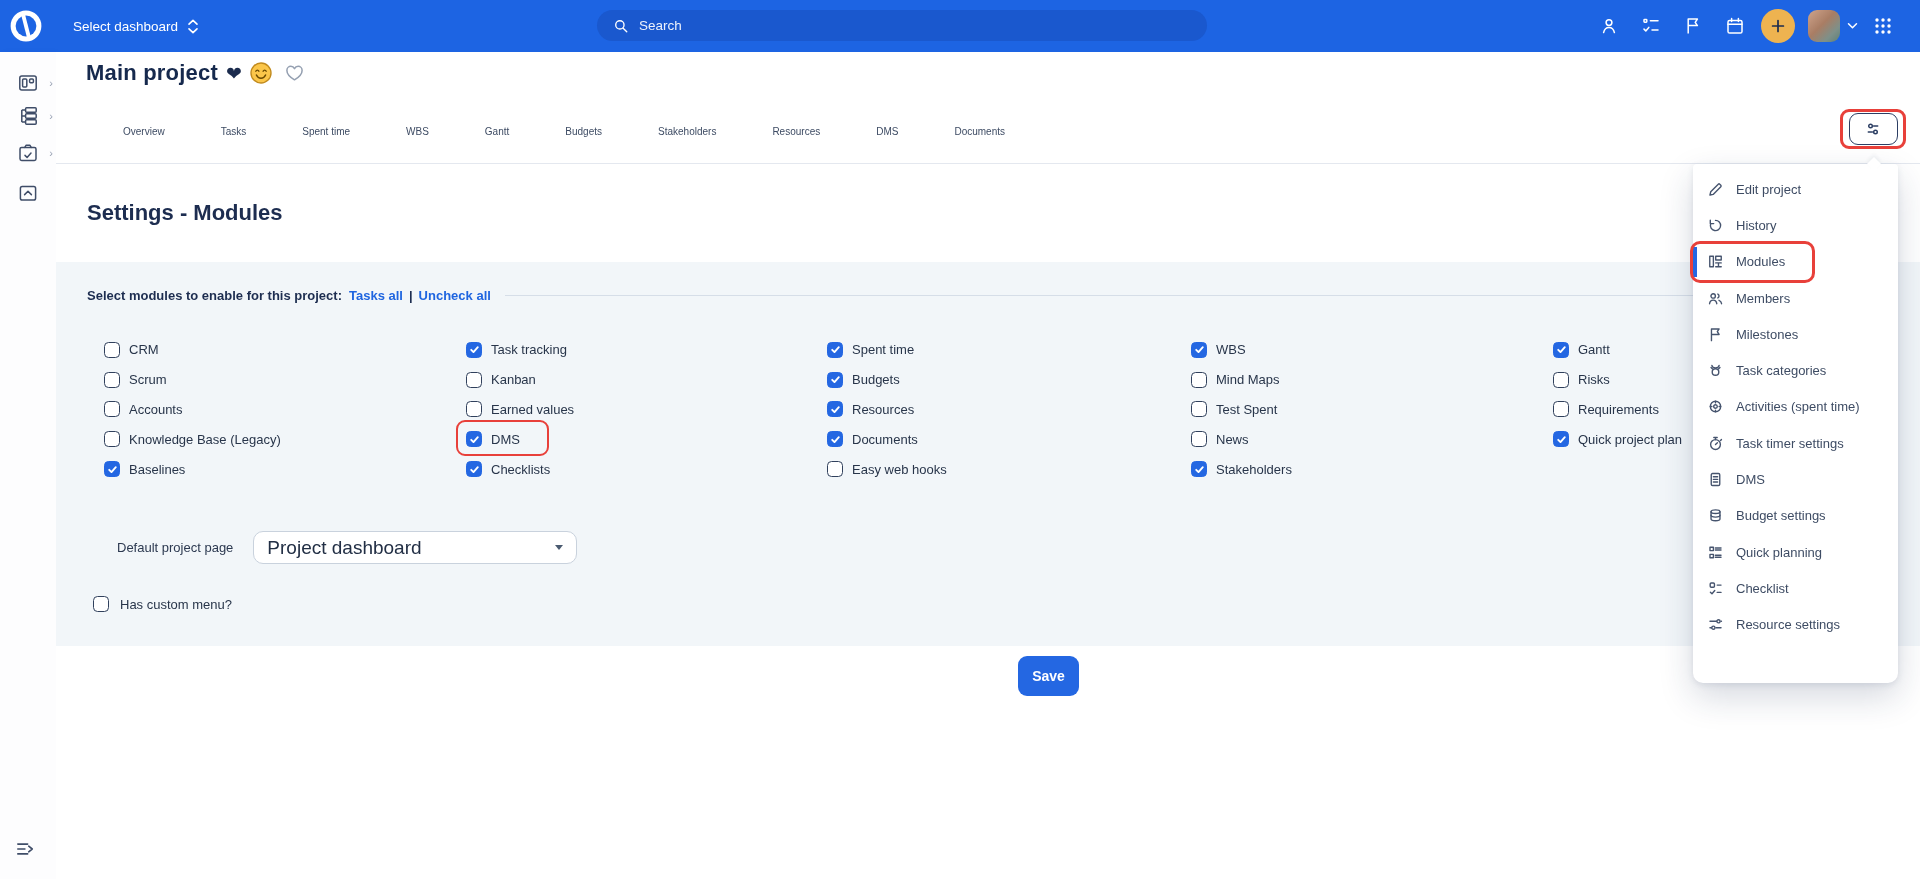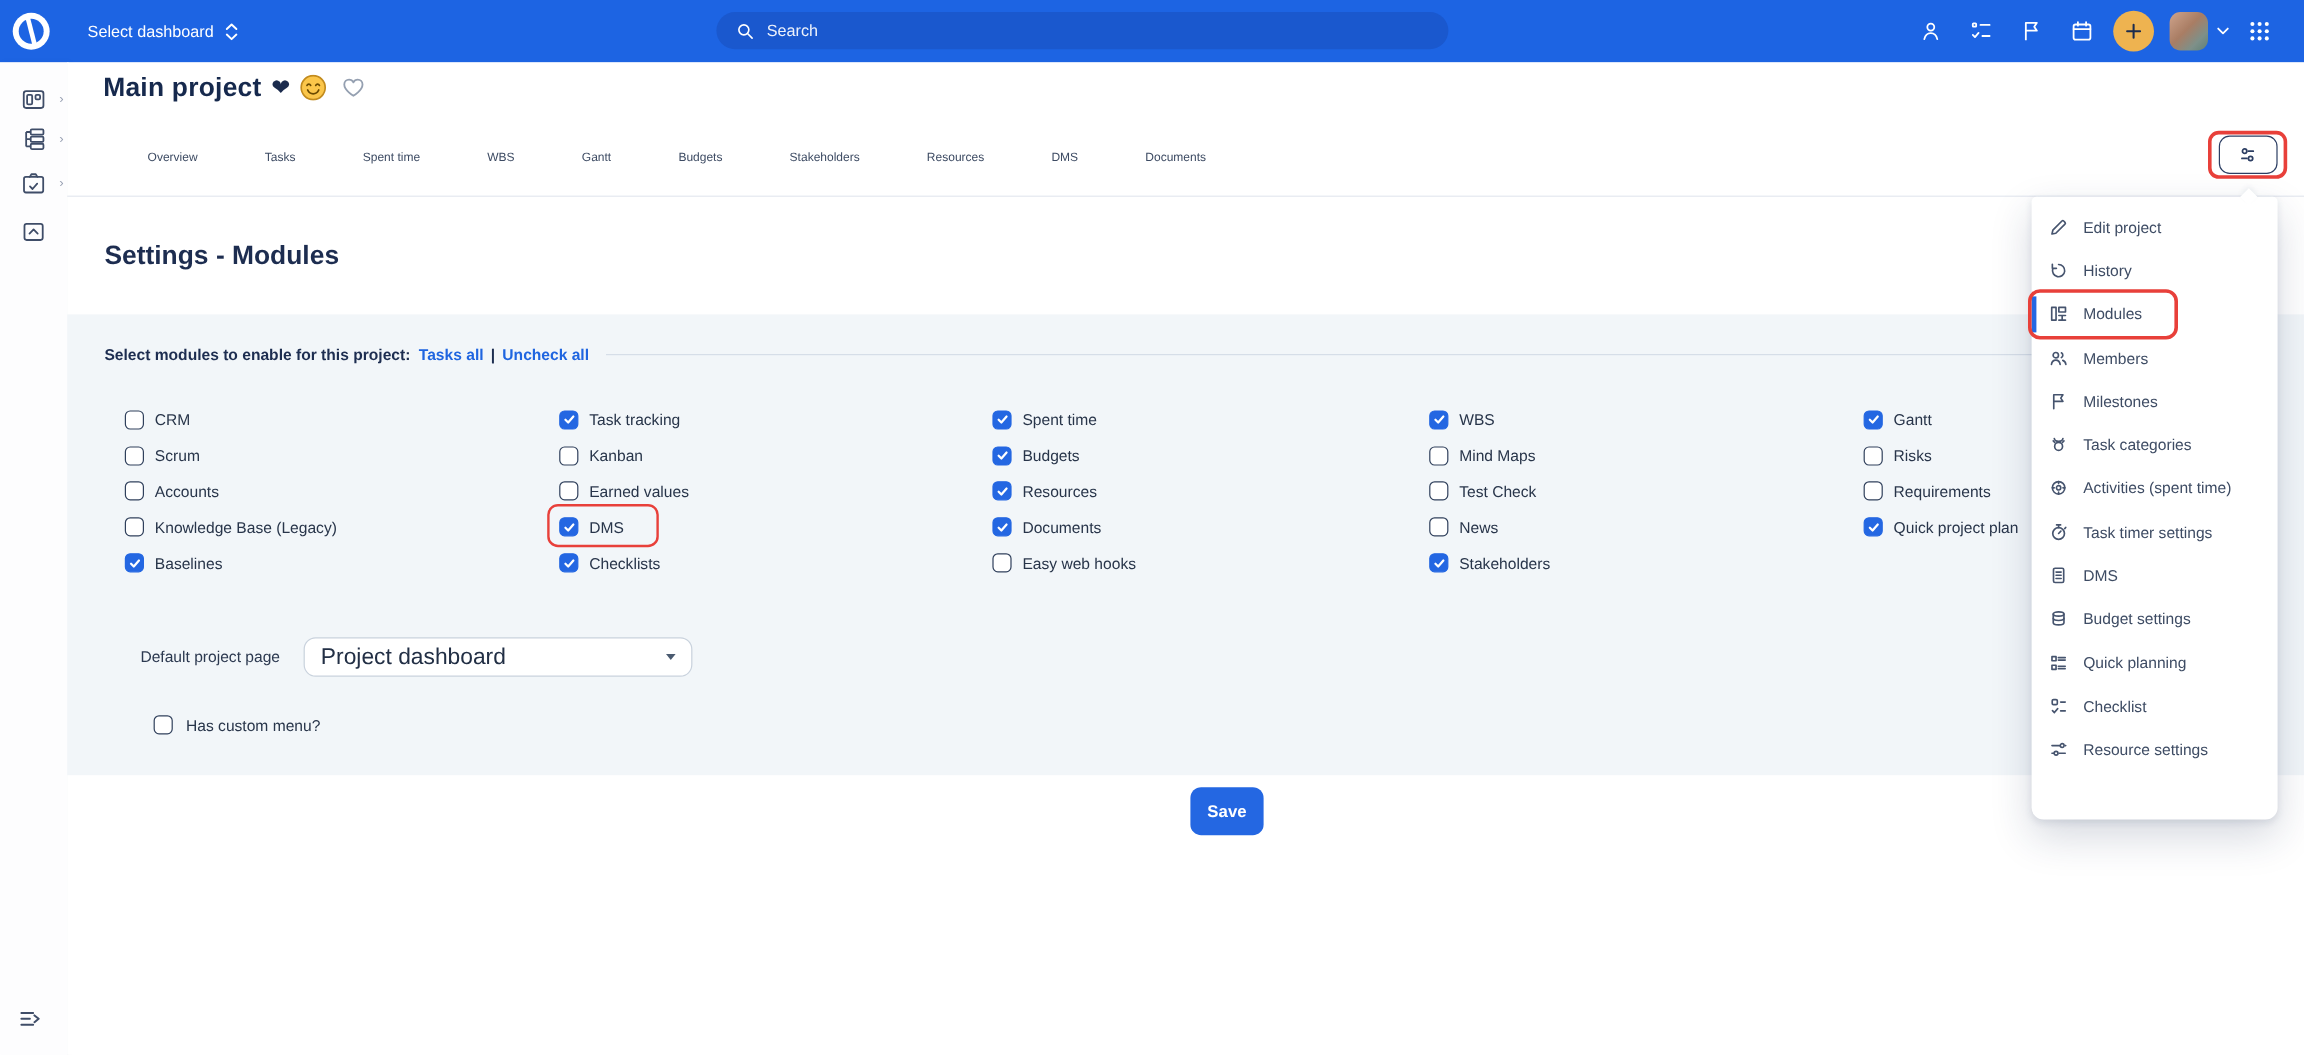--- a/index.html
+++ b/index.html
@@ -67,24 +67,24 @@
   .mod-item.hl::after{content:'';position:absolute;left:-10px;top:-4px;width:93px;height:36px;
       border:2.5px solid #e8403a;border-radius:9px;box-sizing:border-box;pointer-events:none;}
 
   .dpp-row{position:absolute;left:61px;top:269px;display:flex;align-items:center;}
   .dpp-label{font-size:13px;color:#2c3950;margin-right:20px;}
   .dpp-select{width:324px;height:33px;background:#fff;border:1px solid #c9d2dd;border-radius:10px;
       display:flex;align-items:center;justify-content:space-between;padding:0 13px;box-sizing:border-box;cursor:pointer;}
   .dpp-value{font-size:19px;color:#222f45;}
   .caret{width:0;height:0;border-left:4.5px solid transparent;border-right:4.5px solid transparent;
       border-top:5.5px solid #4a5a70;}
-  .custom-row{position:absolute;left:37px;top:334px;display:flex;align-items:center;gap:11px;cursor:pointer;margin-left:35px;}
+  .custom-row{position:absolute;left:37px;top:334px;display:flex;align-items:center;gap:11px;cursor:pointer;}
   .custom-row .lbl{font-size:13px;color:#28354a;}
 
-  .save-btn{position:absolute;left:992px;top:656px;width:61px;height:40px;background:#2467e2;border:none;
+  .save-btn{position:absolute;left:1018px;top:656px;width:61px;height:40px;background:#2467e2;border:none;
       border-radius:9px;color:#fff;font-size:14px;font-weight:bold;cursor:pointer;font-family:inherit;z-index:5;}
 
   
   .menu{position:absolute;left:1693px;top:164px;width:205px;height:519px;background:#fff;z-index:50;
         border-radius:4px 4px 10px 10px;box-shadow:0 14px 34px rgba(25,45,85,.18),0 2px 6px rgba(25,45,85,.10);
         padding-top:7px;box-sizing:border-box;}
   .menu-notch{position:absolute;top:-5px;left:176px;width:10px;height:10px;background:#fff;transform:rotate(45deg);
         box-shadow:-2px -2px 4px rgba(25,45,85,.06);}
   .menu-item{position:relative;height:36.3px;display:flex;align-items:center;padding-left:14px;gap:12px;cursor:pointer;}
   .menu-item .ic{width:17px;height:17px;flex:0 0 17px;}
@@ -391,21 +391,21 @@
               </svg>
             </span>
        <span class="mod-label">WBS</span>
      </div>
           <div class="mod-item">
        <span class="cb"></span>
        <span class="mod-label">Mind Maps</span>
      </div>
           <div class="mod-item">
        <span class="cb"></span>
-       <span class="mod-label">Test Check</span>
+       <span class="mod-label">Test Spent</span>
      </div>
           <div class="mod-item">
        <span class="cb"></span>
        <span class="mod-label">News</span>
      </div>
           <div class="mod-item">
        <span class="cb on">
               <svg viewBox="0 0 13 13" fill="none" stroke="#fff" stroke-width="2.2" stroke-linecap="round" stroke-linejoin="round">
                 <path d="M2.6 6.9l2.7 2.7 5.1-5.9"></path>
               </svg>

